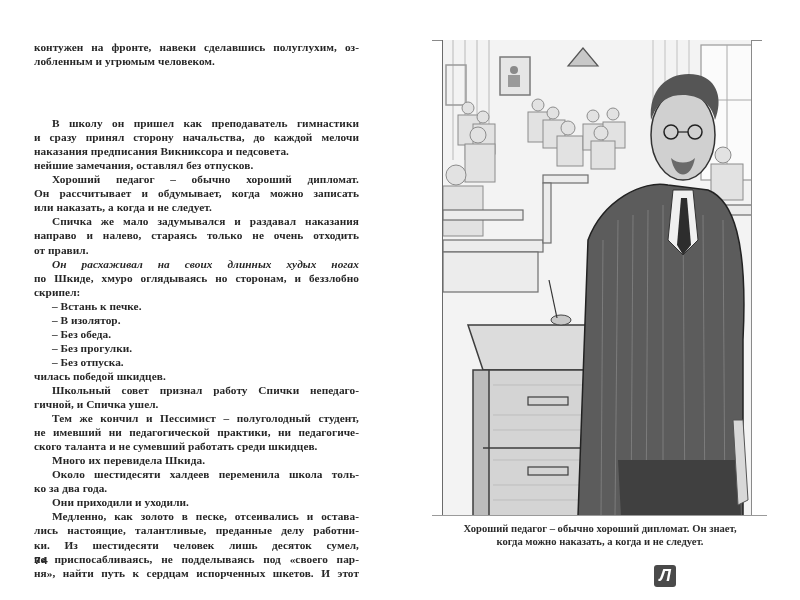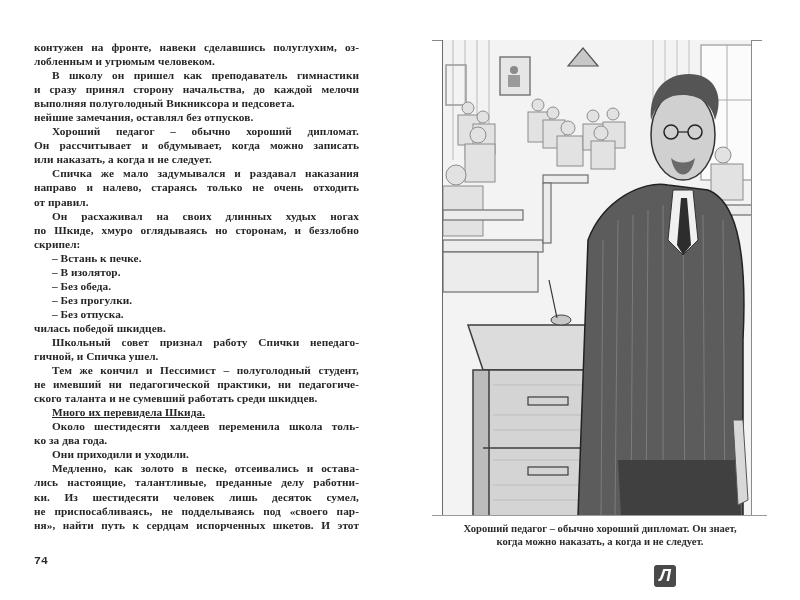--- a/index.html
+++ b/index.html
@@ -49,45 +49,45 @@
     font-size: 17px; line-height: 22px; text-align: center; font-style: italic;
   }
 </style>
 </head>
 <body>
 
 <div class="page-left">
   <div class="text-col" id="text-col">
       <span class="line">контужен на фронте, навеки сделавшись полуглухим, оз-</span>
       <span class="line last">лобленным и угрюмым человеком.</span>
-      <span class="line" style="padding-left: 18px;">В школу он пришел как преподаватель гимнастики</span>
+      <span class="line" style="padding-left: 18px; margin-top: 48px;">В школу он пришел как преподаватель гимнастики</span>
       <span class="line">и сразу принял сторону начальства, до каждой мелочи</span>
-      <span class="line last">выполняя полуголодный Викниксора и педсовета.</span>
+      <span class="line last">наказания предписания Викниксора и педсовета.</span>
       <span class="line last">нейшие замечания, оставлял без отпусков.</span>
       <span class="line" style="padding-left: 18px;">Хороший педагог – обычно хороший дипломат.</span>
       <span class="line">Он рассчитывает и обдумывает, когда можно записать</span>
       <span class="line last">или наказать, а когда и не следует.</span>
       <span class="line" style="padding-left: 18px;">Спичка же мало задумывался и раздавал наказания</span>
       <span class="line">направо и налево, стараясь только не очень отходить</span>
       <span class="line last">от правил.</span>
-      <span class="line" style="padding-left: 18px;">Он расхаживал на своих длинных худых ногах</span>
+      <span class="line" style="padding-left: 18px; font-style: italic;">Он расхаживал на своих длинных худых ногах</span>
       <span class="line">по Шкиде, хмуро оглядываясь но сторонам, и беззлобно</span>
       <span class="line last">скрипел:</span>
       <span class="line last" style="padding-left: 18px;">– Встань к печке.</span>
       <span class="line last" style="padding-left: 18px;">– В изолятор.</span>
       <span class="line last" style="padding-left: 18px;">– Без обеда.</span>
       <span class="line last" style="padding-left: 18px;">– Без прогулки.</span>
       <span class="line last" style="padding-left: 18px;">– Без отпуска.</span>
       <span class="line last">чилась победой шкидцев.</span>
       <span class="line" style="padding-left: 18px;">Школьный совет признал работу Спички непедаго-</span>
       <span class="line last">гичной, и Спичка ушел.</span>
       <span class="line" style="padding-left: 18px;">Тем же кончил и Пессимист – полуголодный студент,</span>
       <span class="line">не имевший ни педагогической практики, ни педагогиче-</span>
       <span class="line last">ского таланта и не сумевший работать среди шкидцев.</span>
-      <span class="line last" style="padding-left: 18px; text-decoration: underline;">Много их перевидела Шкида.</span>
+      <span class="line last" style="padding-left: 18px;">Много их перевидела Шкида.</span>
       <span class="line" style="padding-left: 18px;">Около шестидесяти халдеев переменила школа толь-</span>
       <span class="line last">ко за два года.</span>
       <span class="line last" style="padding-left: 18px;">Они приходили и уходили.</span>
       <span class="line" style="padding-left: 18px;">Медленно, как золото в песке, отсеивались и остава-</span>
       <span class="line">лись настоящие, талантливые, преданные делу работни-</span>
       <span class="line">ки. Из шестидесяти человек лишь десяток сумел,</span>
       <span class="line">не приспосабливаясь, не подделываясь под «своего пар-</span>
       <span class="line">ня», найти путь к сердцам испорченных шкетов. И этот</span>
     </div>
   <div class="page-number">74</div>

